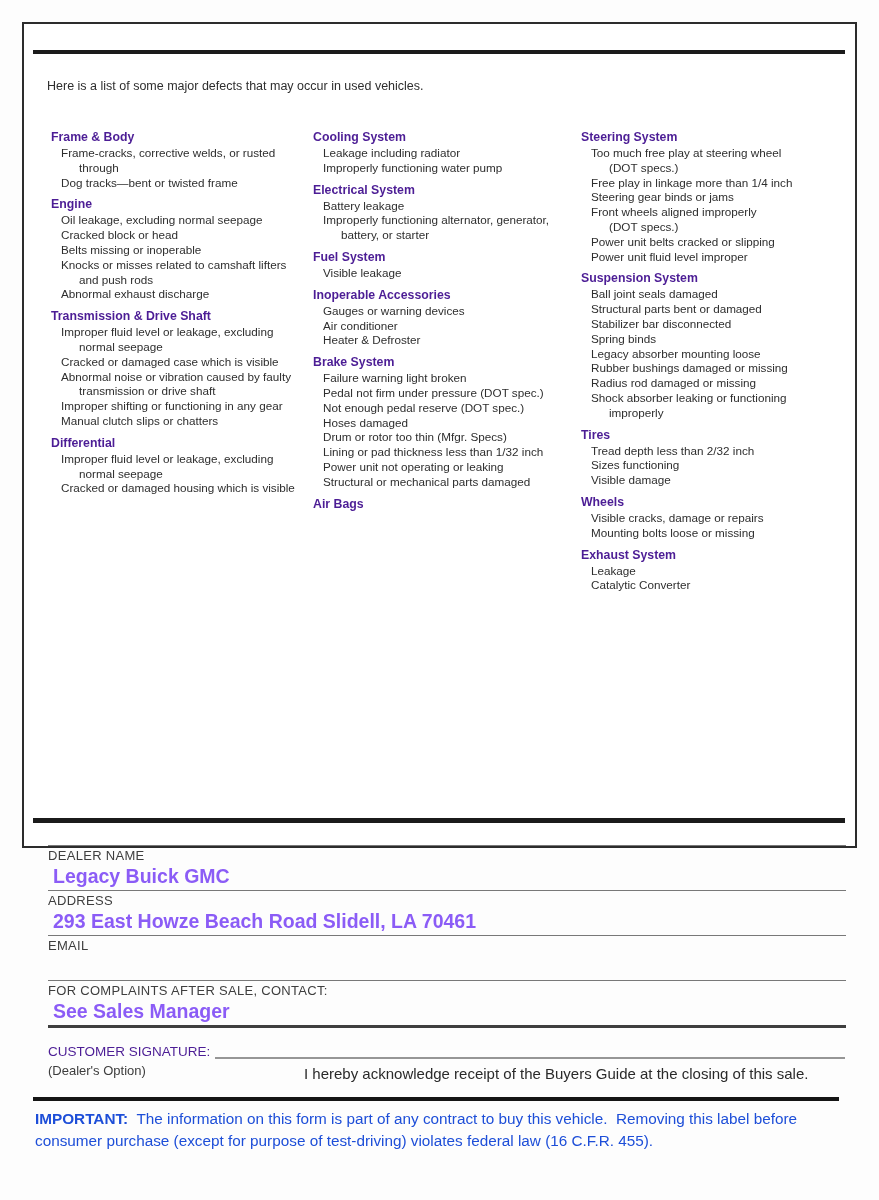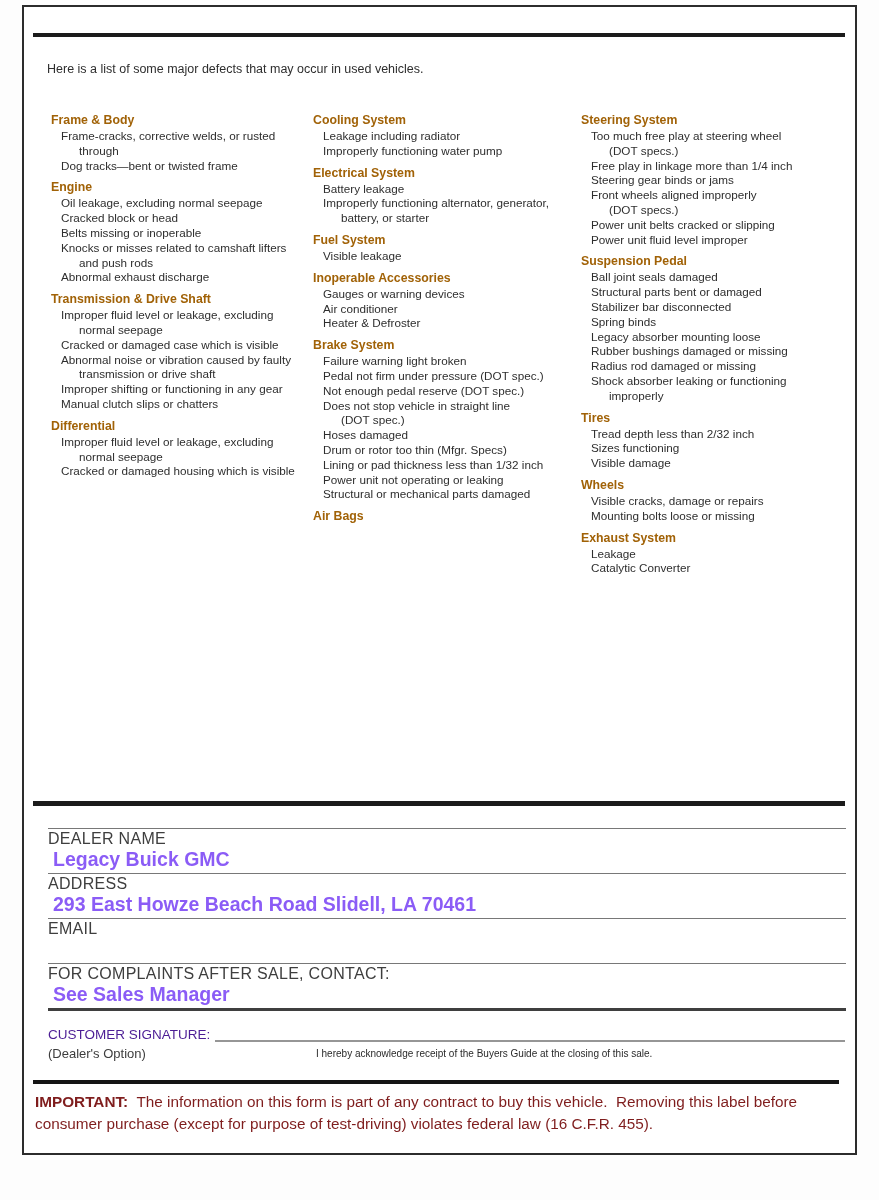--- a/index.html
+++ b/index.html
@@ -5,22 +5,22 @@
   * { box-sizing: border-box; }
   html, body { margin: 0; padding: 0; }
   body {
     width: 879px; height: 1200px;
     background: #fdfdfd;
     font-family: "Liberation Sans", sans-serif;
     color: #2a2a2a;
   }
   .page {
     position: relative;
-    width: 835px; height: 1150px;
-    margin: 5px 0 0 22px;
+    width: 835px; height: 826px;
+    margin: 22px 0 0 22px;
     border: 2px solid #2c2c2c;
     background: #ffffff;
   }
   .top-rule {
     position: absolute; top: 26px; left: 9px; right: 10px;
     height: 4px; background: #1b1b1b;
   }
   .intro {
     position: absolute; top: 55px; left: 23px; margin: 0;
     font-size: 12.5px; color: #2e2e2e;
@@ -28,56 +28,56 @@
   .columns {
     position: absolute; top: 106px; left: 27px; right: 4px;
     display: flex; align-items: flex-start;
   }
   .col1 { width: 250px; margin-right: 12px; }
   .col2 { width: 262px; margin-right: 6px; }
   .col3 { width: 248px; }
   .section { margin-top: 7px; }
   .section:first-child { margin-top: 0; }
   .sec-title {
-    font-size: 12.3px; font-weight: bold; color: #a16207;
+    font-size: 12.3px; font-weight: bold; color: #4c1d95;
     line-height: 15px; margin-bottom: 1px;
   }
   .defect-item {
     font-size: 11.7px; color: #2e2e2e; line-height: 14.8px;
     padding-left: 28px; text-indent: -18px;
   }
 
   .form-section { position: absolute; top: 794px; left: 0; right: 0; }
   .thick-rule { height: 5px; background: #1b1b1b; margin: 0 10px 0 9px; }
   .form-rows { margin: 22px 9px 0 24px; }
   .form-row { border-top: 1px solid #787878; padding-top: 2px; min-height: 43px; }
   .form-row.last { border-bottom: 3px solid #3f3f3f; }
   .row-label {
-    font-size: 16px; color: #3e3e3e; letter-spacing: 0.3px; line-height: 15px;
+    font-size: 13px; color: #3e3e3e; letter-spacing: 0.3px; line-height: 15px;
   }
   .labels-flex { display: flex; }
   .labels-flex .first-label { width: 387px; }
   .row-value {
     font-size: 19.5px; font-weight: 600; color: #8b5cf6;
     line-height: 24px; padding: 1px 0 2px 5px; min-height: 27px;
   }
 
   .signature-section { position: absolute; top: 1020px; left: 24px; right: 10px; }
   .sig-row { display: flex; align-items: flex-end; }
   .sig-label { font-size: 13.5px; color: #4c1d95; white-space: nowrap; }
   .sig-underline { flex: 1; border-bottom: 2px solid #969696; margin-left: 5px; height: 13px; }
-  .sig-sub-row { display: flex; margin-top: 4px; gap: 12px; }
+  .sig-sub-row { display: flex; margin-top: 4px; }
   .sig-sub { font-size: 13px; color: #3d3d3d; width: 256px; flex: 0 0 256px; }
-  .sig-ack { font-size: 10px; color: #2a2a2a; padding-top: 2px; }
+  .sig-ack { font-size: 15px; color: #2a2a2a; padding-top: 2px; }
 
   .important-section { position: absolute; top: 1073px; left: 0; right: 0; }
   .thick-rule2 { height: 4px; background: #151515; margin: 0 16px 0 9px; }
   .important-text {
     margin: 7px 18px 0 11px;
-    font-size: 15.3px; line-height: 1.42; color: #7f1d1d;
+    font-size: 15.3px; line-height: 1.42; color: #1d4ed8;
     white-space: pre-wrap;
   }
   .important-text .imp-label { font-weight: bold; }
 </style>
 </head>
 <body>
 
 <div class="page">
 
   <div class="top-rule"></div>
@@ -132,21 +132,20 @@
           <div class="sec-title">Inoperable Accessories</div>
           <div class="defect-item">Gauges or warning devices</div>
           <div class="defect-item">Air conditioner</div>
           <div class="defect-item">Heater &amp; Defroster</div>
         </div>
         <div class="section">
           <div class="sec-title">Brake System</div>
           <div class="defect-item">Failure warning light broken</div>
           <div class="defect-item">Pedal not firm under pressure (DOT spec.)</div>
           <div class="defect-item">Not enough pedal reserve (DOT spec.)</div>
-          <div class="defect-item">Does not stop vehicle in straight line (DOT&nbsp;spec.)</div>
           <div class="defect-item">Hoses damaged</div>
           <div class="defect-item">Drum or rotor too thin (Mfgr. Specs)</div>
           <div class="defect-item">Lining or pad thickness less than 1/32 inch</div>
           <div class="defect-item">Power unit not operating or leaking</div>
           <div class="defect-item">Structural or mechanical parts damaged</div>
         </div>
         <div class="section">
           <div class="sec-title">Air Bags</div>
         </div>
       </div>
@@ -154,21 +153,21 @@
         <div class="section">
           <div class="sec-title">Steering System</div>
           <div class="defect-item">Too much free play at steering wheel (DOT&nbsp;specs.)</div>
           <div class="defect-item">Free play in linkage more than 1/4 inch</div>
           <div class="defect-item">Steering gear binds or jams</div>
           <div class="defect-item">Front wheels aligned improperly (DOT&nbsp;specs.)</div>
           <div class="defect-item">Power unit belts cracked or slipping</div>
           <div class="defect-item">Power unit fluid level improper</div>
         </div>
         <div class="section">
-          <div class="sec-title">Suspension Pedal</div>
+          <div class="sec-title">Suspension System</div>
           <div class="defect-item">Ball joint seals damaged</div>
           <div class="defect-item">Structural parts bent or damaged</div>
           <div class="defect-item">Stabilizer bar disconnected</div>
           <div class="defect-item">Spring binds</div>
           <div class="defect-item">Legacy absorber mounting loose</div>
           <div class="defect-item">Rubber bushings damaged or missing</div>
           <div class="defect-item">Radius rod damaged or missing</div>
           <div class="defect-item">Shock absorber leaking or functioning improperly</div>
         </div>
         <div class="section">

